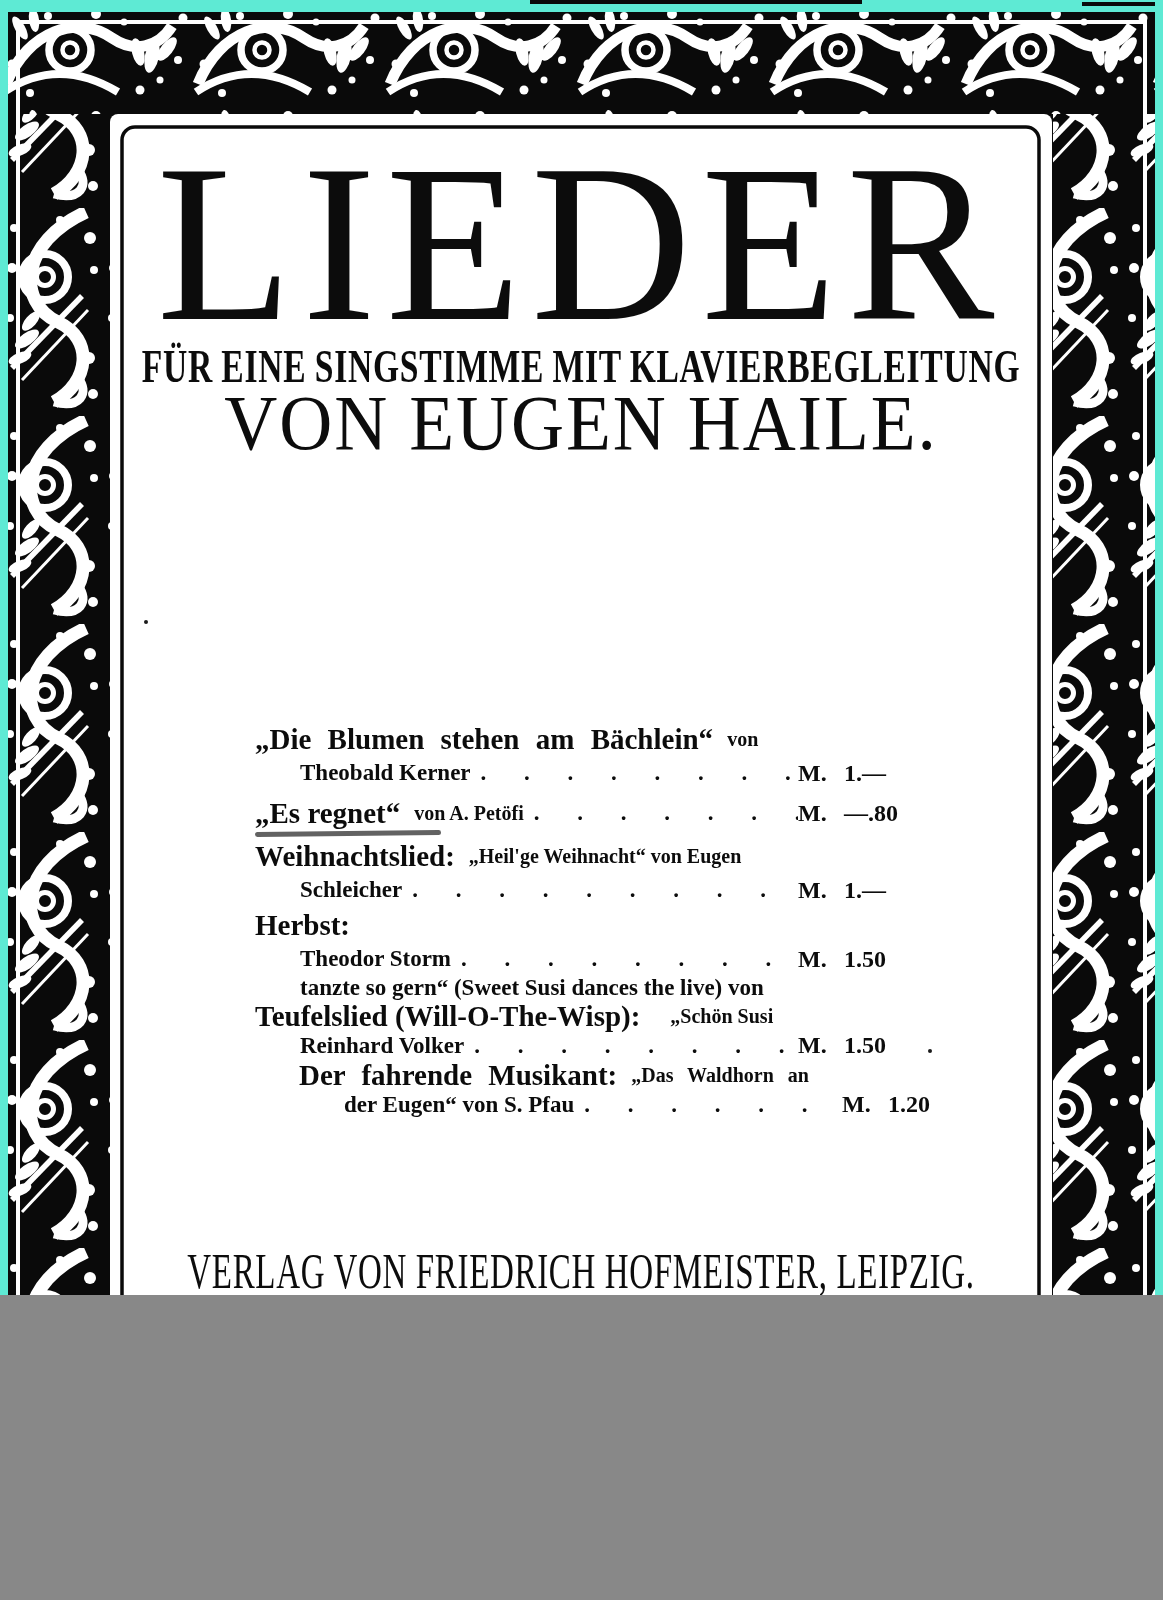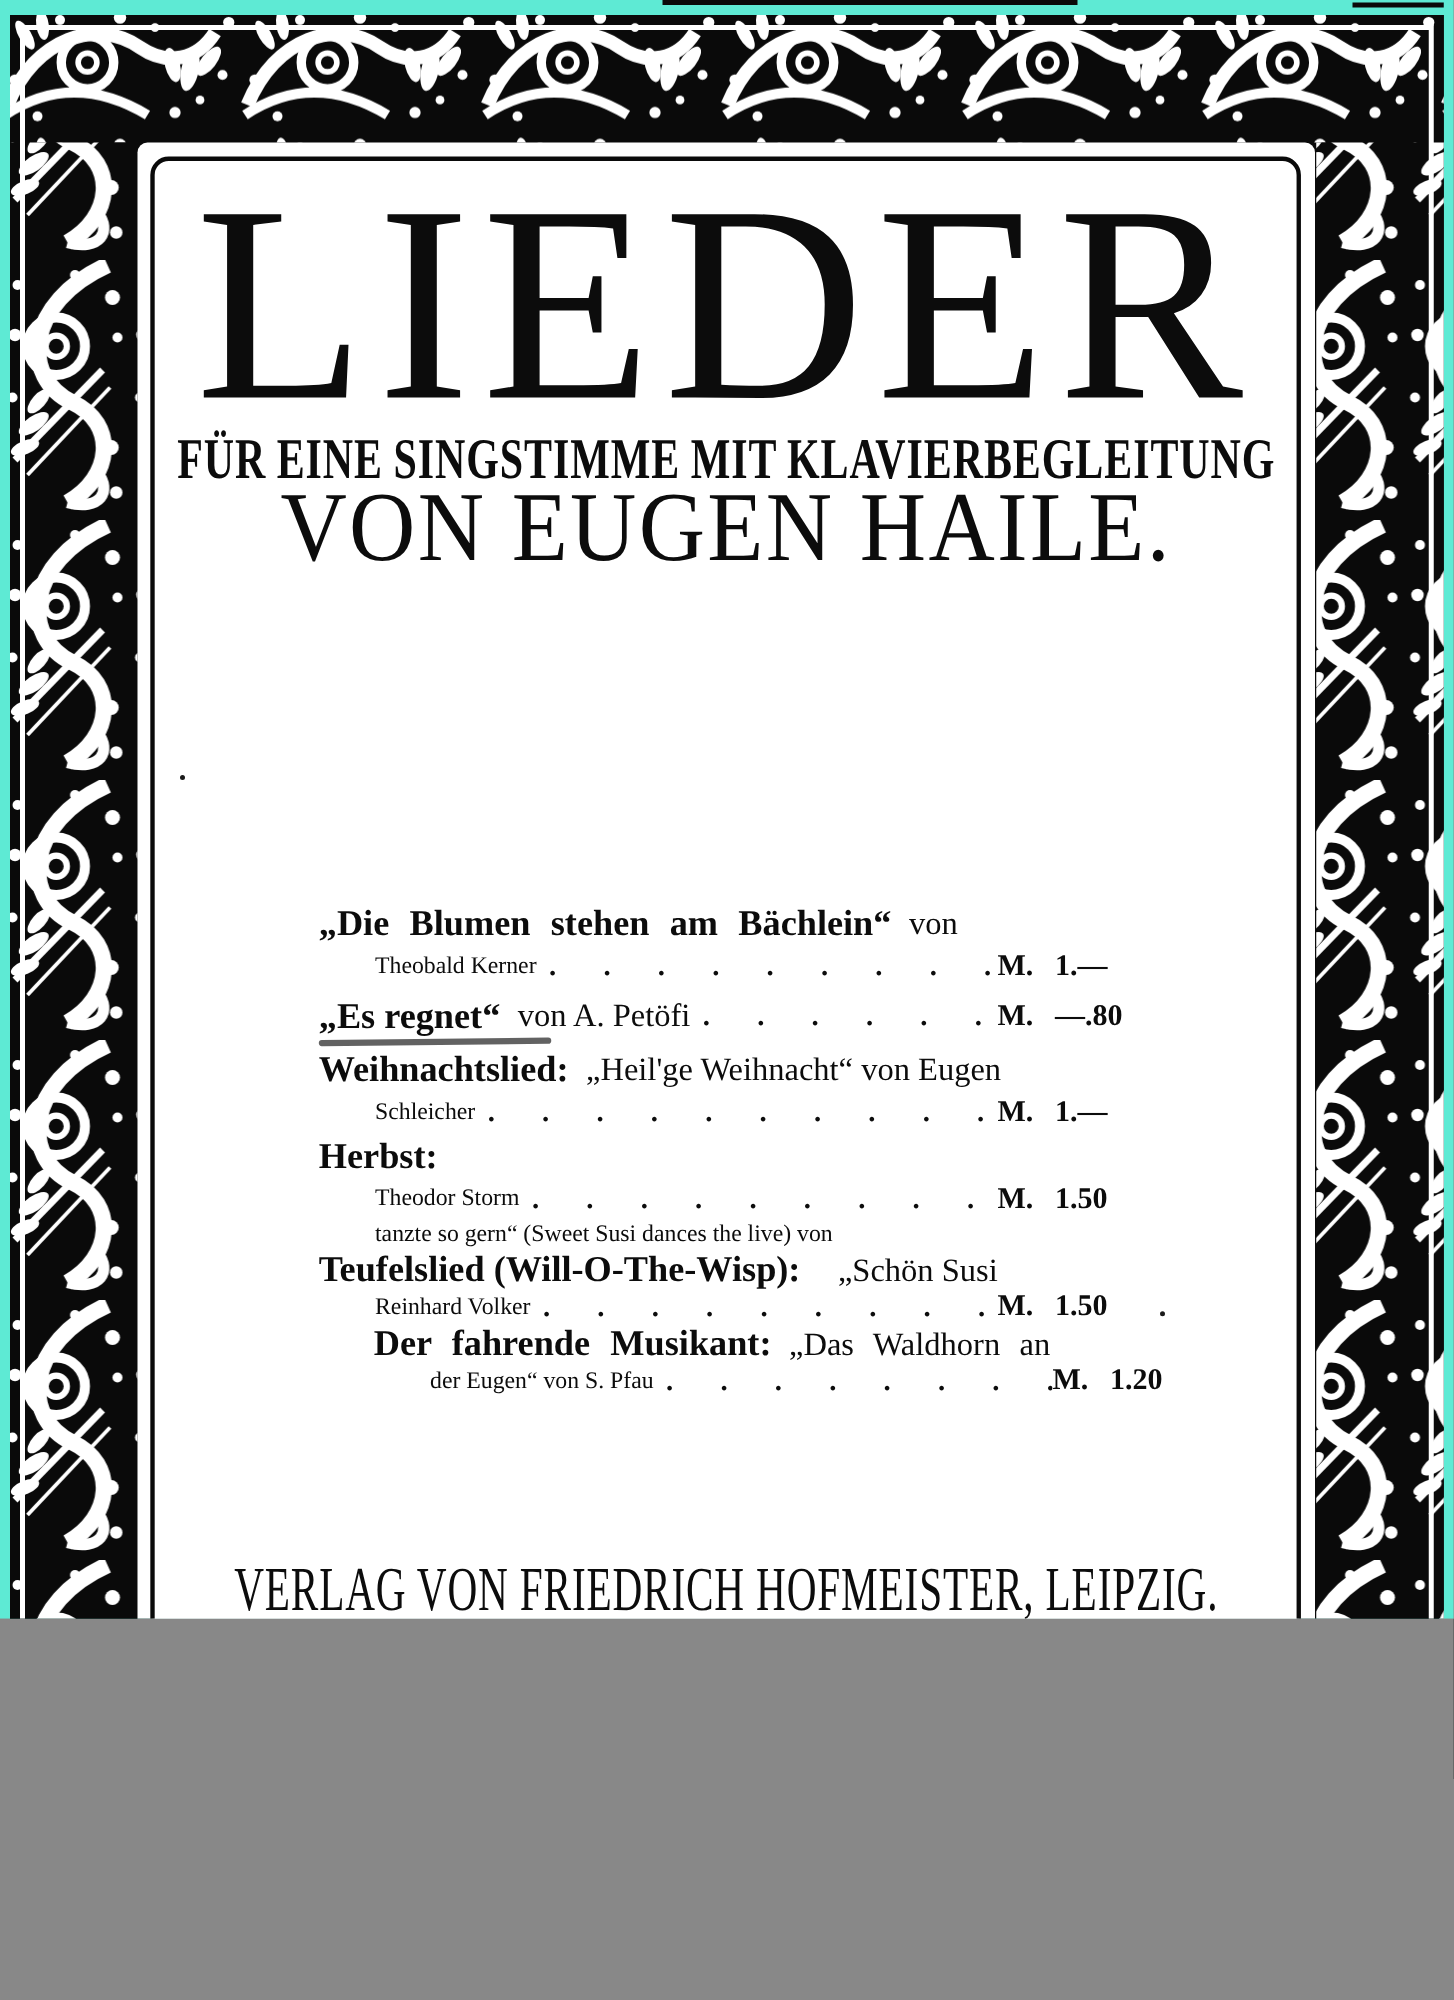--- a/index.html
+++ b/index.html
@@ -28,25 +28,25 @@
   .byline{
     position:absolute; top:256px; left:50%;
     font-size:79px; line-height:1; white-space:nowrap;
     letter-spacing:2px; font-weight:400;
     transform:translateX(-50%) scaleX(0.93); transform-origin:center;
   }
   .songs{position:absolute; left:133px; top:0; width:655px;}
   .song{position:absolute; left:0; width:100%; line-height:34px;}
   .song .row{display:flex; align-items:flex-end;}
   .s-title{font-weight:700; font-size:29px; white-space:nowrap;}
-  .s-tail{font-weight:400; font-size:26px; margin-left:14px; white-space:nowrap;}
+  .s-tail{font-weight:700; font-size:20px; margin-left:14px; white-space:nowrap;}
   .gap-lg{margin-left:30px;}
   .wide{word-spacing:9px;}
   .cont{padding-left:45px;}
-  .cont-text{font-weight:400; font-size:19px; white-space:nowrap;}
+  .cont-text{font-weight:700; font-size:23px; white-space:nowrap;}
   .leader{
     flex:1; overflow:hidden; white-space:nowrap;
     font-size:23px; font-weight:700; letter-spacing:16px;
     padding:0 4px 0 10px;
   }
   .price{display:flex; align-items:baseline; font-weight:700; font-size:24px; width:112px; flex:none;}
   .price .cur{width:46px;}
   .s4{line-height:29px;}
   .s5{line-height:29px;}
   .publisher{

